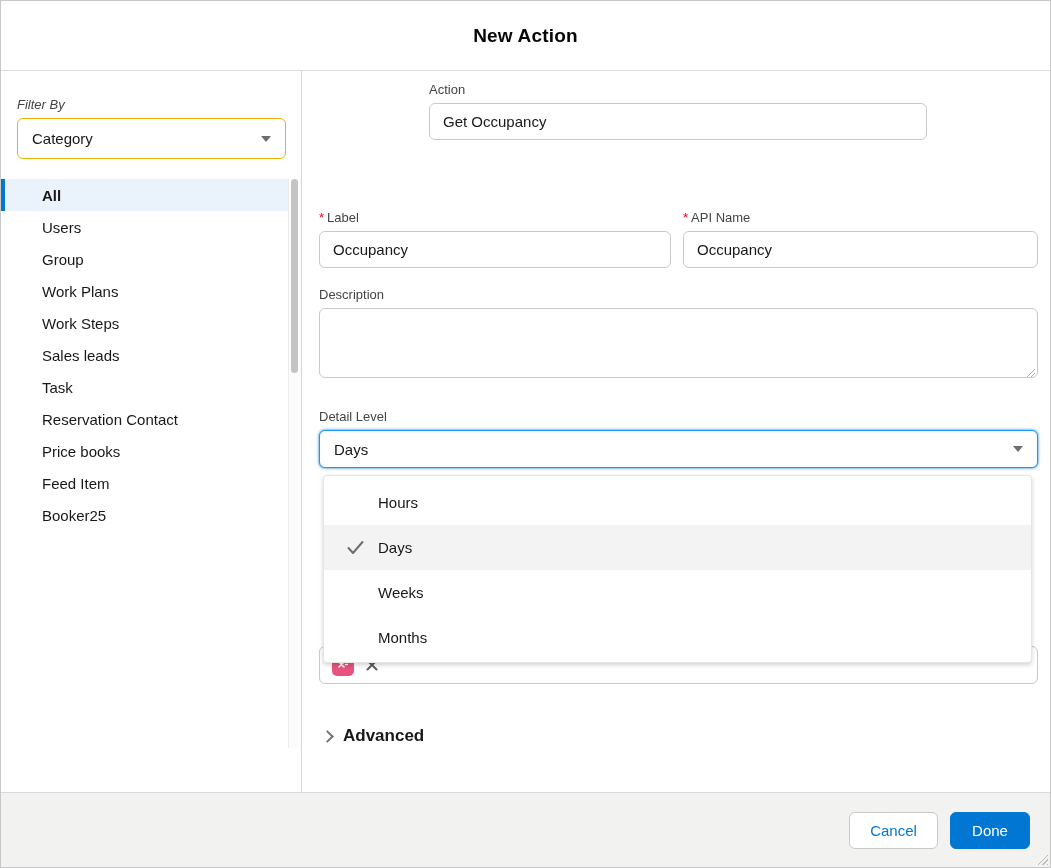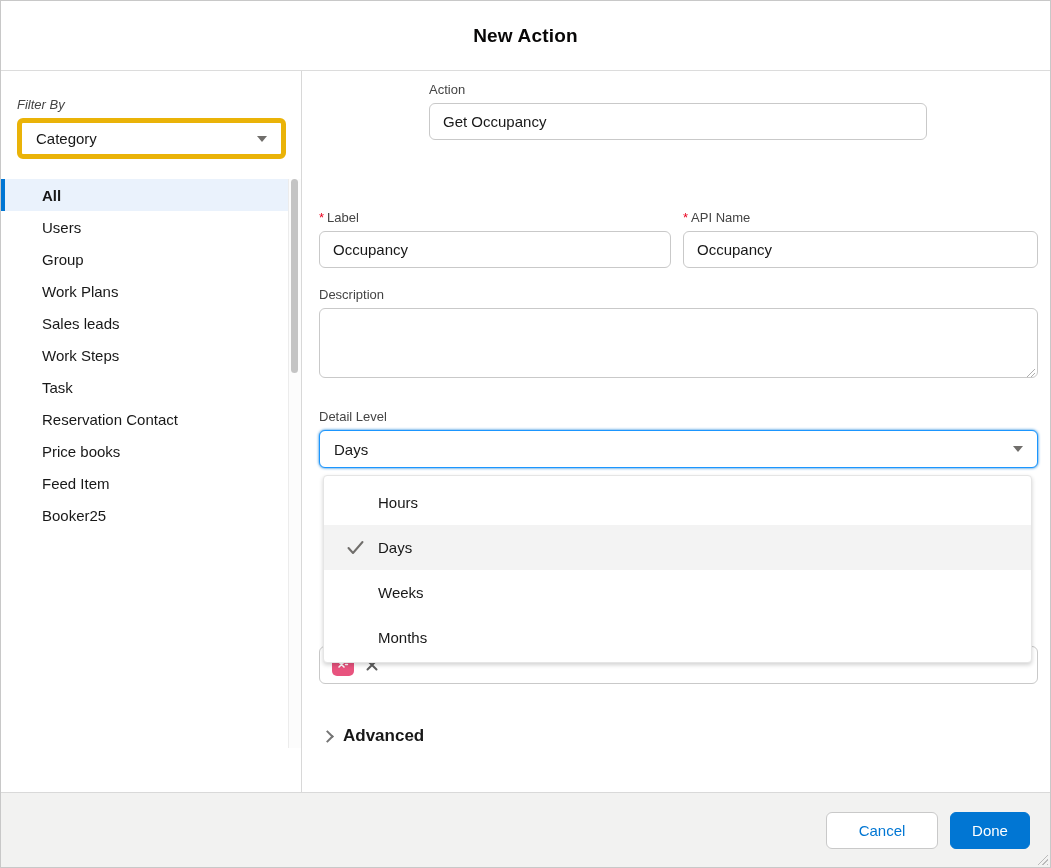--- a/index.html
+++ b/index.html
@@ -12,21 +12,21 @@
   
   .header { position:absolute; top:0; left:0; right:0; height:70px;
             border-bottom:1px solid #dcdcdc; display:flex; align-items:center; justify-content:center; }
   .header h1 { font-size:19px; font-weight:600; color:#080707; letter-spacing:.2px; }
 
   
   .sidebar { position:absolute; top:70px; left:0; width:301px; bottom:75px;
              border-right:1px solid #d8d8d8; background:#fff; }
   .filter-label { position:absolute; top:26px; left:16px; font-size:13px; color:#444;font-style:italic; }
   .category-select { position:absolute; top:47px; left:16px; width:269px; height:41px;
-                     border:5px solid #eab308; border-radius:6px; background:#fff;
+                     border:1px solid #eab308; border-radius:6px; background:#fff;
                      display:flex; align-items:center; padding:0 14px; cursor:pointer; }
   .category-select .val { font-size:15px; color:#181818; flex:1; }
   .tri-down { width:0; height:0; border-left:5px solid transparent; border-right:5px solid transparent;
               border-top:6px solid #706e6b; }
   .cat-list { position:absolute; top:108px; left:0; width:288px; }
   .cat-item { height:32px; display:flex; align-items:center; padding-left:41px;
               font-size:15px; color:#181818; cursor:pointer; background:#fff; }
   .cat-item.selected { background:#eaf2fc; border-left:4px solid #0176d3; padding-left:37px; font-weight:700; }
   .scroll-gutter { position:absolute; top:108px; right:0; width:13px; height:569px;
                    background:#fcfcfc; border-left:1px solid #ececec; }
@@ -82,21 +82,21 @@
   .chev-right { width:9px; height:9px; border-top:2px solid #747474; border-right:2px solid #747474;
                 transform:rotate(45deg); margin-left:4px; }
   .advanced .lbl { font-size:17px; font-weight:700; color:#181818; }
 
   
   .footer { position:absolute; left:0; right:0; bottom:0; height:75px; background:#f2f2f1;
             border-top:1px solid #d9d9d9; display:flex; align-items:center;
             justify-content:flex-end; gap:12px; padding-right:20px; }
   .btn { height:37px; border-radius:6px; font-family:"Liberation Sans",sans-serif;
          font-size:15px; cursor:pointer; }
-  .btn-cancel { width:112px; background:#fff; border:1px solid #c9c9c9; color:#0176d3; }
+  .btn-cancel { width:89px; background:#fff; border:1px solid #c9c9c9; color:#0176d3; }
   .btn-done   { width:80px; background:#0176d3; border:1px solid #0176d3; color:#fff; font-weight:400; }
   .corner-grip { position:absolute; right:2px; bottom:2px; width:13px; height:13px;
                  background:repeating-linear-gradient(135deg, transparent 0 2px, #b5b5b5 2px 3px);
                  clip-path:polygon(100% 0, 100% 100%, 0 100%); opacity:.9; }
 </style>
 </head>
 <body>
 
 <div class="modal">
 
@@ -118,24 +118,24 @@
       <div class="cat-item">
           <span>Users</span>
         </div>
       <div class="cat-item">
           <span>Group</span>
         </div>
       <div class="cat-item">
           <span>Work Plans</span>
         </div>
       <div class="cat-item">
+          <span>Work Steps</span>
+        </div>
+      <div class="cat-item">
           <span>Sales leads</span>
-        </div>
-      <div class="cat-item">
-          <span>Work Steps</span>
         </div>
       <div class="cat-item">
           <span>Task</span>
         </div>
       <div class="cat-item">
           <span>Reservation Contact</span>
         </div>
       <div class="cat-item">
           <span>Price books</span>
         </div>

